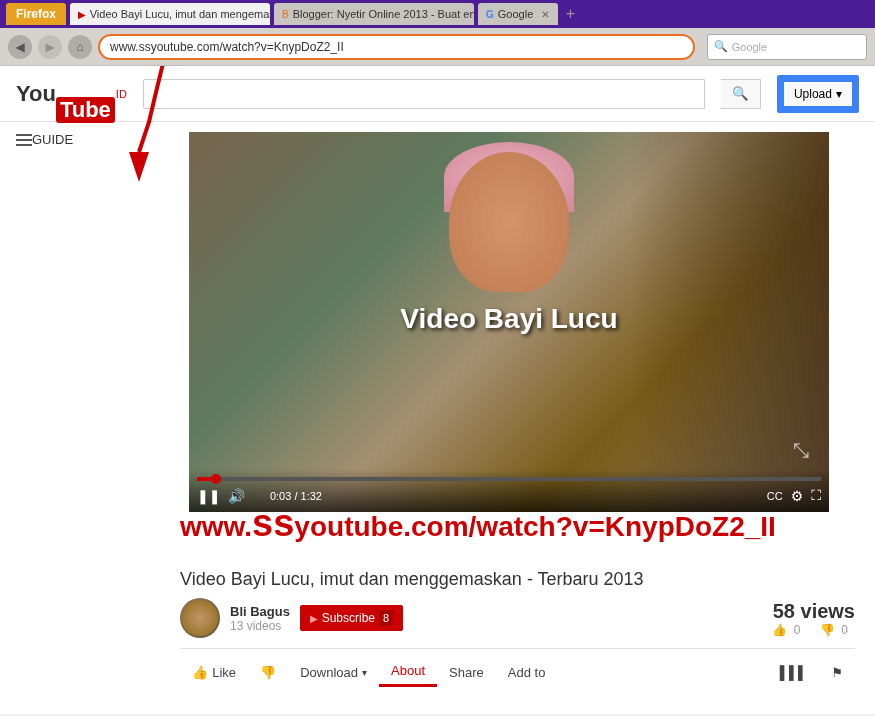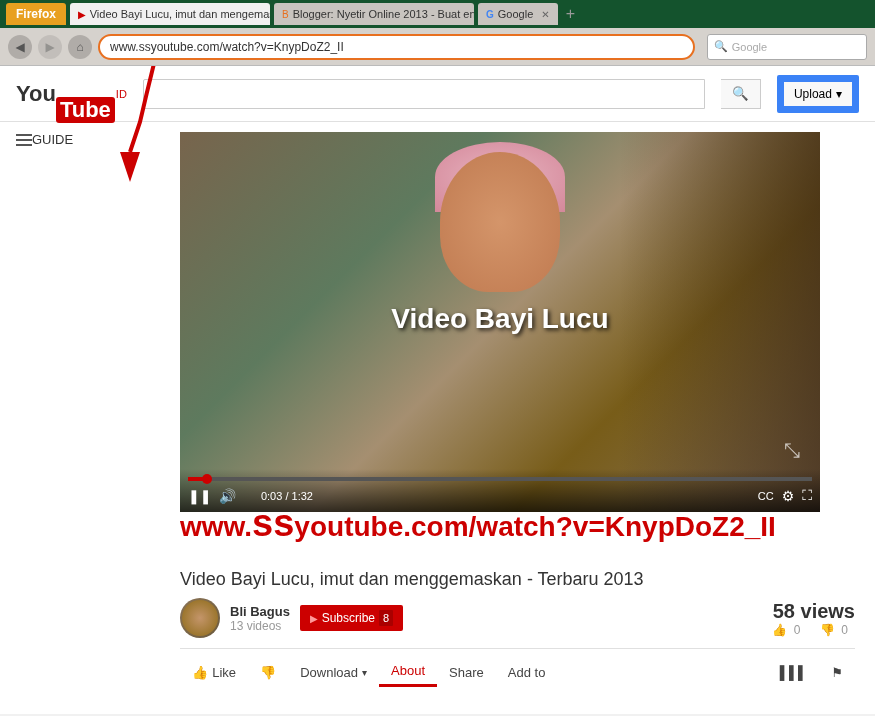--- a/index.html
+++ b/index.html
@@ -1,17 +1,17 @@
 <!DOCTYPE html>
 <html><head>
   <meta charset="utf-8">
   <style>
     * { margin: 0; padding: 0; box-sizing: border-box; }
     body { font-family: Arial, sans-serif; background: #f1f1f1; width: 875px; height: 716px; overflow: hidden; }
-    .browser-titlebar { background: #14532d; height: 28px; display: flex; align-items: center; gap: 4px; padding: 7px 6px; }
+    .browser-titlebar { background: #4c1d95; height: 28px; display: flex; align-items: center; gap: 4px; padding: 7px 6px; }
     .tab { display: flex; align-items: center; height: 22px; padding: 0 8px; font-size: 11px; color: #fff; gap: 4px; }
     .tab.firefox-tab { background: #e8a020; color: white; border-radius: 3px 3px 0 0; padding: 2px 10px; font-size: 12px; font-weight: bold; }
     .tab.active-tab { background: #f1f1f1; color: #333; border-radius: 3px 3px 0 0; max-width: 200px; white-space: nowrap; overflow: hidden; text-overflow: ellipsis; }
     .tab.inactive-tab { background: #c8c4bf; color: #333; border-radius: 3px 3px 0 0; max-width: 200px; white-space: nowrap; overflow: hidden; text-overflow: ellipsis; }
     .tab.google-tab { background: #c8c4bf; color: #333; border-radius: 3px 3px 0 0; max-width: 120px; }
     .tab-close { font-size: 10px; color: #666; cursor: pointer; margin-left: 4px; }
     .new-tab-btn { color: #999; font-size: 16px; margin-left: 4px; cursor: pointer; }
 
     .browser-toolbar { background: #d6d2cd; height: 38px; display: flex; align-items: center; gap: 6px; padding: 0 8px; border-bottom: 1px solid #bbb; }
     .nav-btn { width: 24px; height: 24px; background: #b0aca8; border-radius: 50%; display: flex; align-items: center; justify-content: center; cursor: pointer; font-size: 12px; color: #555; }
@@ -159,21 +159,21 @@
           <span></span>
           <span></span>
           <span></span>
         </div>
         <span>GUIDE</span>
       </div>
     </div>
 
     <div class="yt-main">
 
-      <div class="video-player-wrapper" style="position:relative;">
+      <div class="video-player-wrapper" style="position:relative;margin-left:9px;">
         <div class="video-thumbnail">
 
           <div class="baby-image"></div>
           <div class="baby-hat"></div>
           <div class="baby-face"></div>
 
           <div style="position:absolute; right:0; top:0; width:200px; height:100%; background: linear-gradient(to left, rgba(60,40,20,0.7), transparent);"></div>
 
           <div class="video-overlay-text">Video Bayi Lucu</div>
 

